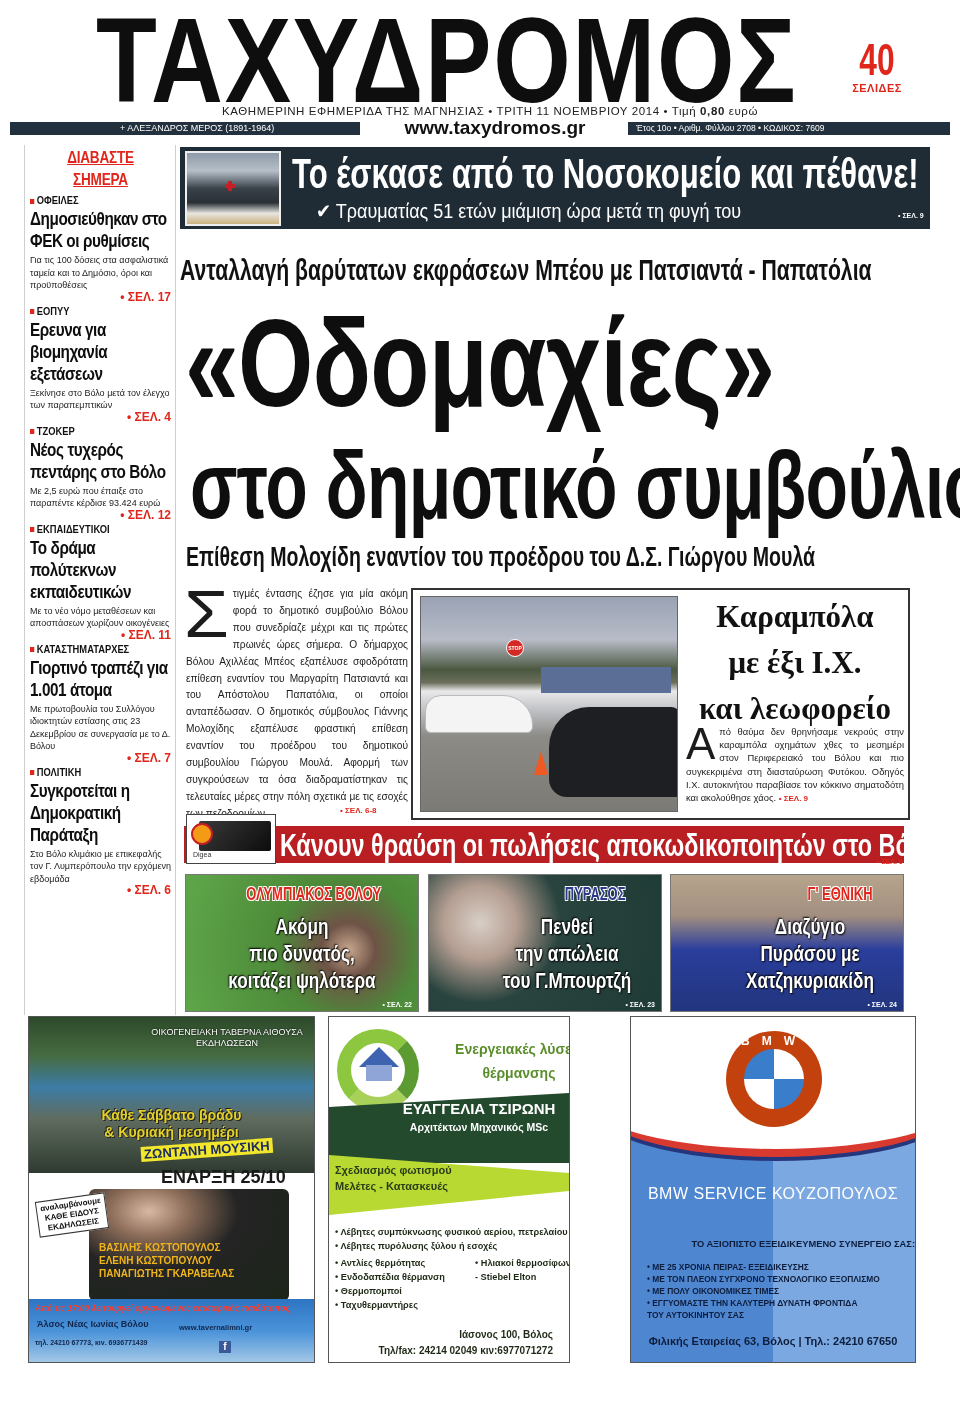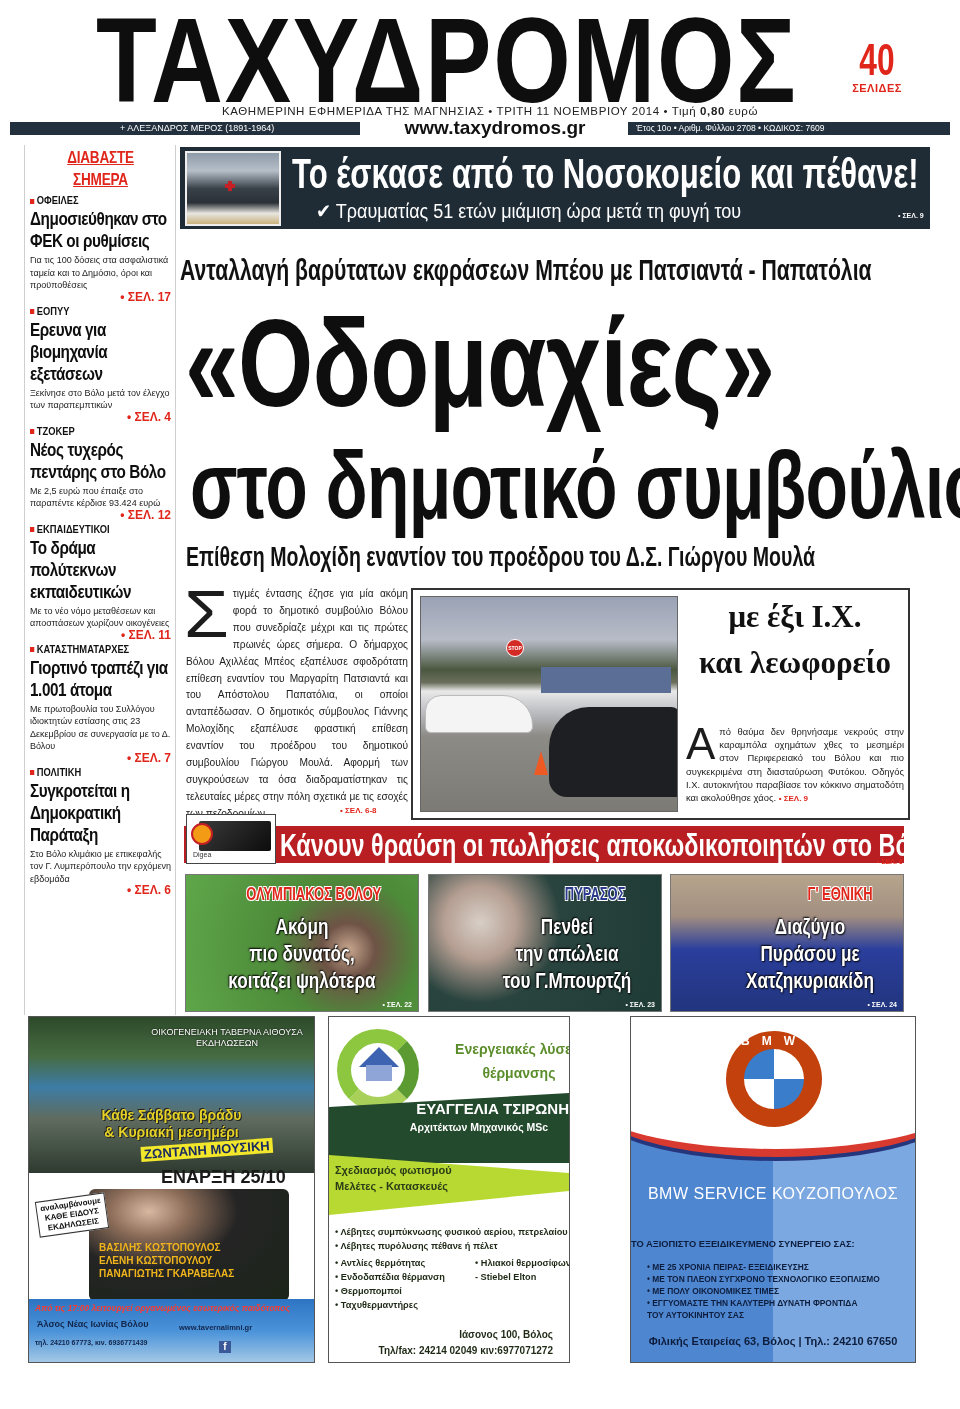--- a/index.html
+++ b/index.html
@@ -97,37 +97,37 @@
   .limni-web { position: absolute; left: 150px; top: 24px; color: #12264c; font-size: 7.5px; font-weight: bold; }
   .limni-phone { position: absolute; left: 6px; top: 40px; color: #12264c; font-size: 7px; font-weight: bold; }
   .fb-icon { position: absolute; left: 190px; top: 42px; width: 12px; height: 12px; background: #3b5998; color: #fff; font-size: 10px; font-weight: bold; line-height: 12px; text-align: center; }
 
   .ad-energy { left: 328px; width: 242px; background: #fff; }
   .energy-recycle { position: absolute; left: 8px; top: 12px; width: 82px; height: 82px; border-radius: 50%; border: 14px solid #8dc63f; border-right-color: #5b9b32; border-bottom-color: #a9d15a; }
   .energy-house { position: absolute; left: 30px; top: 30px; width: 0; height: 0; border-left: 20px solid transparent; border-right: 20px solid transparent; border-bottom: 20px solid #3e63b0; }
   .energy-house-body { position: absolute; left: 37px; top: 48px; width: 26px; height: 16px; background: #8fa5d8; }
   .energy-title { position: absolute; left: 100px; top: 20px; width: 180px; text-align: center; color: #5b8d2a; font-weight: bold; font-size: 14px; line-height: 24px; }
   .energy-dark { position: absolute; left: 0; top: 76px; width: 100%; height: 70px; background: #244a2d; clip-path: polygon(0 20%, 100% 0, 100% 100%, 0 100%); }
-  .energy-name { position: absolute; left: 0; top: 82px; width: 100%; text-align: right; padding-left: 60px; color: #fff; font-weight: bold; font-size: 15px; line-height: 20px; }
+  .energy-name { position: absolute; left: 0; top: 82px; width: 100%; text-align: center; padding-left: 60px; color: #fff; font-weight: bold; font-size: 15px; line-height: 20px; }
   .energy-title2 { position: absolute; left: 0; top: 104px; width: 100%; text-align: center; padding-left: 60px; color: #fff; font-weight: bold; font-size: 10.5px; }
   .energy-lime { position: absolute; left: 0; top: 138px; width: 100%; height: 60px; background: #b8d832; clip-path: polygon(0 0, 100% 30%, 100% 60%, 0 100%); }
   .energy-services { position: absolute; left: 6px; top: 145px; color: #2a3d18; font-weight: bold; font-size: 11px; line-height: 16px; }
   .energy-list { position: absolute; left: 6px; top: 208px; width: 280px; color: #1e2a16; font-size: 9.2px; line-height: 14px; font-weight: bold; }
   .energy-cols { display: flex; margin-top: 3px; }
   .energy-cols > div { flex: 1; }
   .energy-addr { position: absolute; right: 16px; top: 310px; text-align: right; color: #1e2a16; font-size: 10px; line-height: 16px; font-weight: bold; }
 
   .ad-bmw { left: 630px; width: 286px; background: #fff; }
   .bmw-blue { position: absolute; left: 0; top: 100px; width: 100%; height: 247px; background: linear-gradient(90deg, #4f86d0 0%, #4f86d0 50%, #7ba8e0 50%, #7ba8e0 100%); }
   .bmw-curve { position: absolute; left: -40px; top: 30px; width: 370px; height: 110px; border-radius: 0 0 50% 50%; background: #fff; border-bottom: 8px solid #d93a2f; box-shadow: 0 4px 0 #26367d; }
   .bmw-logo { position: absolute; left: 95px; top: 14px; width: 96px; height: 96px; border-radius: 50%; background: #c2410c; }
   .bmw-logo-inner { position: absolute; left: 18px; top: 18px; width: 60px; height: 60px; border-radius: 50%; background: conic-gradient(#fff 0 90deg, #3a7dca 90deg 180deg, #fff 180deg 270deg, #3a7dca 270deg 360deg); }
   .bmw-letters { position: absolute; left: 0; top: 3px; width: 96px; text-align: center; color: #fff; font-weight: bold; font-size: 12px; letter-spacing: 12px; }
   .bmw-title { position: absolute; left: 0; top: 168px; width: 100%; text-align: center; color: #fff; font-weight: normal; font-size: 16px; letter-spacing: 0.5px; }
-  .bmw-sub { position: absolute; left: 0; top: 222px; width: 100%; text-align: left; color: #0d1d3d; font-weight: bold; font-size: 9.3px; }
+  .bmw-sub { position: absolute; left: 0; top: 222px; width: 100%; text-align: right; color: #0d1d3d; font-weight: bold; font-size: 9.3px; }
   .bmw-list { position: absolute; left: 16px; top: 244px; width: 262px; color: #0d1d3d; font-weight: bold; font-size: 8.4px; line-height: 12px; }
   .bmw-addr { position: absolute; left: 0; top: 318px; width: 100%; text-align: center; color: #0d1d3d; font-weight: bold; font-size: 11px; }
 </style>
 </head>
 <body>
 
 <div class="abs masthead-title"><span>ΤΑΧΥΔΡΟΜΟΣ</span></div>
 <div class="abs pages-num">40</div>
 <div class="abs pages-label">ΣΕΛΙΔΕΣ</div>
 <div class="abs dateline">
@@ -206,20 +206,21 @@
 
 <div class="abs crash-box"></div>
 <div class="abs crash-photo">
   <div class="bus"></div>
   <div class="car1"></div>
   <div class="stop">STOP</div>
   <div class="car2"></div>
   <div class="cone"></div>
 </div>
 <div class="abs crash-head">
+  <div>Καραμπόλα</div>
   <div>με έξι Ι.Χ.</div>
   <div>και λεωφορείο</div>
 </div>
 <div class="abs crash-body">
   <span class="dropcap2">Α</span><span>πό θαύμα δεν θρηνήσαμε νεκρούς στην καραμπόλα οχημάτων χθες το μεσημέρι στον Περιφερειακό του Βόλου και πιο συγκεκριμένα στη διασταύρωση Φυτόκου. Οδηγός Ι.Χ. αυτοκινήτου παραβίασε τον κόκκινο σηματοδότη και ακολούθησε χάος.</span>
   <span class="crash-page">• ΣΕΛ. 9</span>
 </div>
 
 <div class="abs red-banner"></div>
 <div class="abs digea-box">
@@ -294,21 +295,21 @@
   <div class="energy-dark"></div>
   <div class="energy-name">ΕΥΑΓΓΕΛΙΑ ΤΣΙΡΩΝΗ</div>
   <div class="energy-title2">Αρχιτέκτων Μηχανικός  MSc</div>
   <div class="energy-lime"></div>
   <div class="energy-services">
     <div>Σχεδιασμός φωτισμού</div>
       <div>Μελέτες - Κατασκευές</div>
   </div>
   <div class="energy-list">
     <div>• Λέβητες συμπύκνωσης φυσικού αερίου, πετρελαίου</div>
-    <div>• Λέβητες πυρόλυσης πέθανε ή πέλετ</div>
+    <div>• Λέβητες πυρόλυσης ξύλου ή εσοχές</div>
     <div class="energy-cols">
       <div>
         <div>• Αντλίες θερμότητας</div>
         <div>• Ενδοδαπέδια θέρμανση</div>
         <div>• Θερμοπομποί</div>
         <div>• Ταχυθερμαντήρες</div>
       </div>
       <div>
         <div>• Ηλιακοί θερμοσίφωνες</div>
         <div>  - Stiebel Elton</div>

